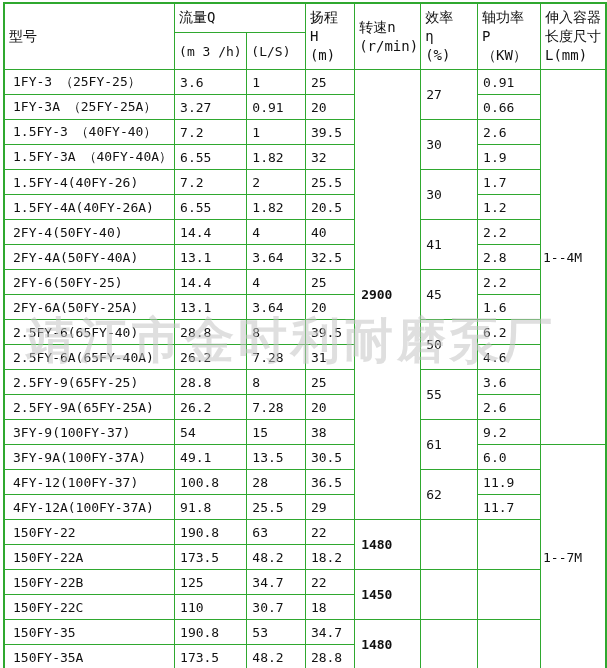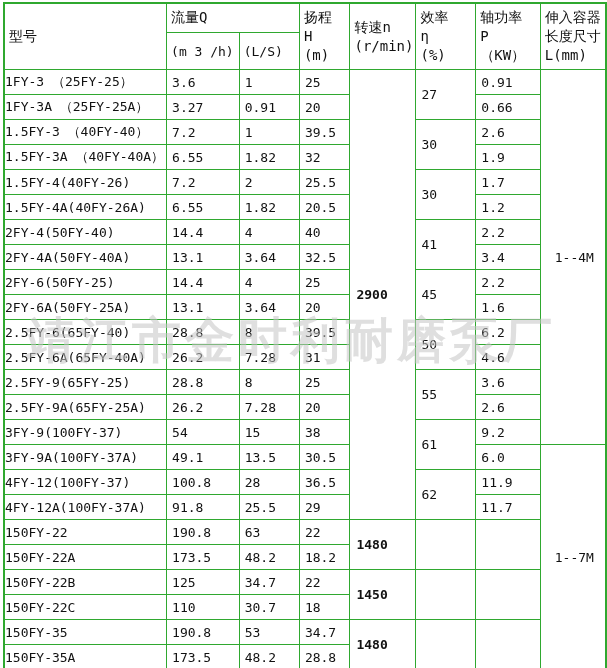--- a/index.html
+++ b/index.html
@@ -18,24 +18,24 @@
     padding:0 2px 0 4px;
     font-size:13px;color:#111;
     vertical-align:middle;text-align:left;
     overflow:hidden;white-space:nowrap;
   }
   tr.hdr1 td{height:28px;}
   tr.hdr2 td{height:36px;}
   tr.body td{height:24px;}
   td .ln{display:block;line-height:19px;}
   td.hcell{font-size:14px;}
-  td.model{padding-left:0;}
+  td.model{padding-left:8px;}
   td.num{padding-left:5px;}
   td.speed{padding-left:6px;font-weight:bold;}
-  td.len{padding-left:14px;}
+  td.len{padding-left:2px;}
   .watermark{
     position:absolute;left:26px;top:308px;z-index:5;
     font-family:"DejaVu Sans",sans-serif;
     font-size:49px;font-weight:bold;letter-spacing:4px;
     white-space:nowrap;pointer-events:none;
     opacity:0.55;
     text-align:center;
   }
 </style>
 </head>
@@ -140,21 +140,21 @@
     <td class="num">4</td>
     <td class="num">40</td>
     <td class="num" rowspan="2">41</td>
     <td class="num">2.2</td>
   </tr>
   <tr class="body">
     <td class="model">2FY-4A(50FY-40A)</td>
     <td class="num">13.1</td>
     <td class="num">3.64</td>
     <td class="num">32.5</td>
-    <td class="num">3.4</td>
+    <td class="num">2.8</td>
   </tr>
   <tr class="body">
     <td class="model">2FY-6(50FY-25)</td>
     <td class="num">14.4</td>
     <td class="num">4</td>
     <td class="num">25</td>
     <td class="num" rowspan="2">45</td>
     <td class="num">2.2</td>
   </tr>
   <tr class="body">

